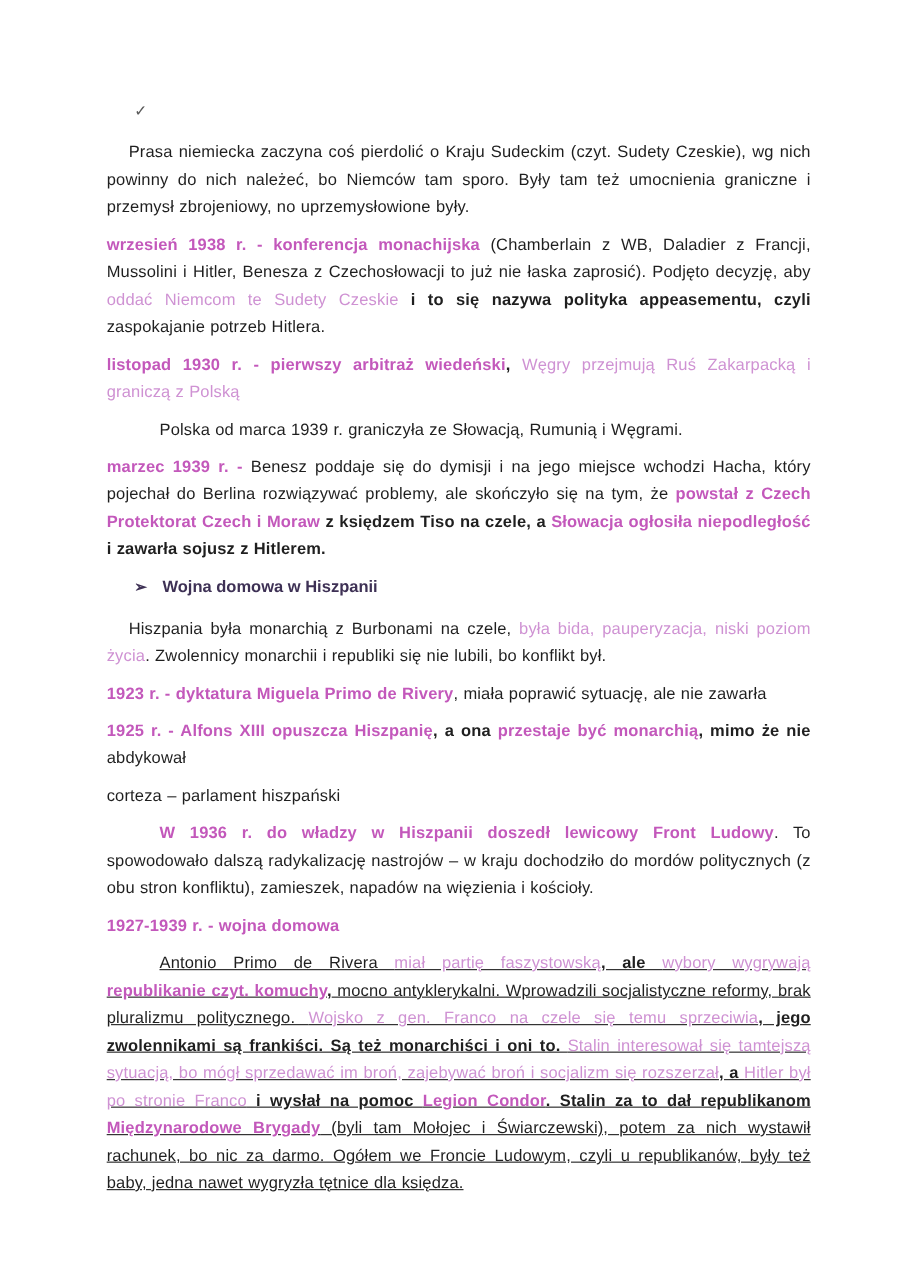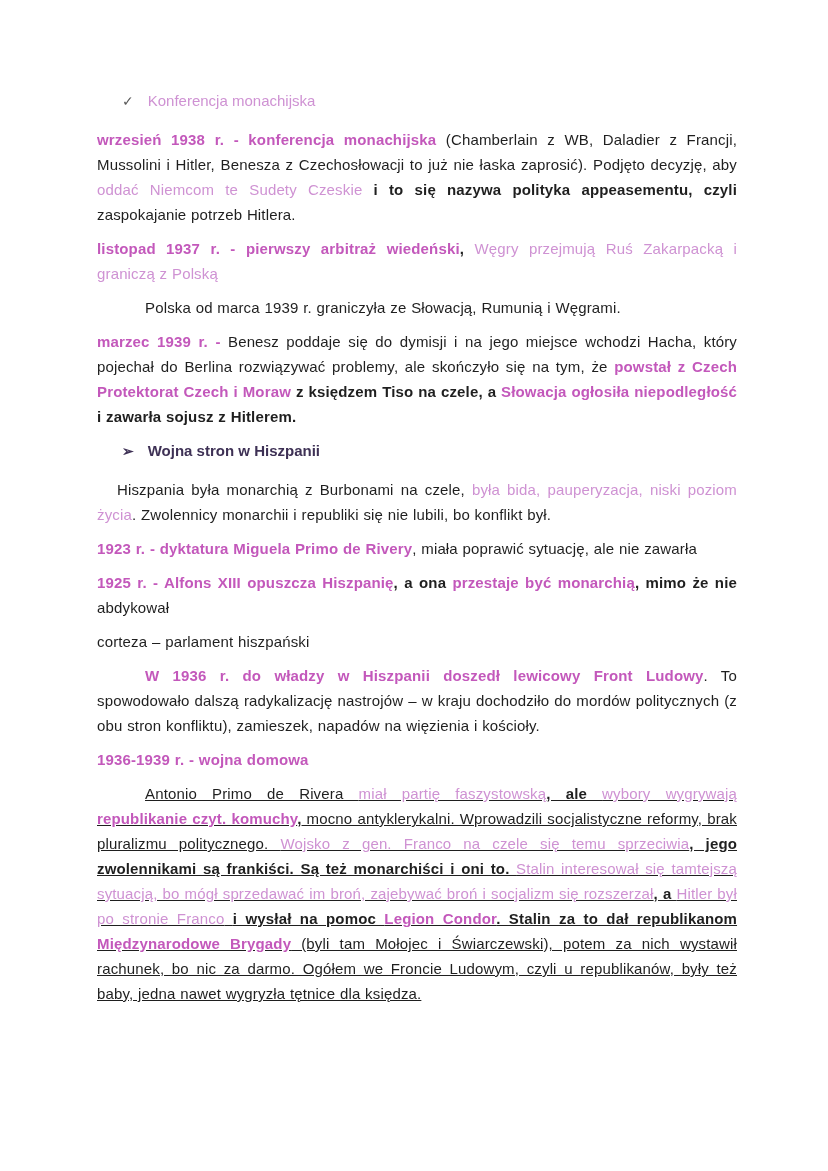--- a/index.html
+++ b/index.html
@@ -58,31 +58,31 @@
   .r-pink-bold{color:var(--magenta);font-weight:700;}
   .r-header{color:var(--purple);font-weight:700;}
 </style>
 </head>
 <body>
 
 <main class="page">
   <div>
       <p class="bullet-line">
         <span class="bullet-glyph check">✓</span>
-        <span class="r-pink">Konferencja monachijska</span>
       </p>
+      <p class="para indent-small"><span class="r-normal">Prasa niemiecka zaczyna coś pierdolić o Kraju Sudeckim (czyt. Sudety Czeskie), wg nich powinny do nich należeć, bo Niemców tam sporo. Były tam też umocnienia graniczne i przemysł zbrojeniowy, no uprzemysłowione były.</span></p>
       <p class="para "><span class="r-pink-bold">wrzesień 1938 r. - konferencja monachijska</span><span class="r-normal"> (Chamberlain z WB, Daladier z Francji, Mussolini i Hitler, Benesza z Czechosłowacji to już nie łaska zaprosić). Podjęto decyzję, aby </span><span class="r-pink">oddać Niemcom te Sudety Czeskie</span><span class="r-normal"> </span><span class="r-bold">i to się nazywa polityka appeasementu, czyli</span><span class="r-normal"> zaspokajanie potrzeb Hitlera.</span></p>
-      <p class="para "><span class="r-pink-bold">listopad 1937 r. - pierwszy arbitraż wiedeński</span><span class="r-bold">, </span><span class="r-pink">Węgry przejmują Ruś Zakarpacką i graniczą z Polską</span></p>
+      <p class="para "><span class="r-pink-bold">listopad 1930 r. - pierwszy arbitraż wiedeński</span><span class="r-bold">, </span><span class="r-pink">Węgry przejmują Ruś Zakarpacką i graniczą z Polską</span></p>
       <p class="para indent-tab"><span class="r-normal">Polska od marca 1939 r. graniczyła ze Słowacją, Rumunią i Węgrami.</span></p>
       <p class="para "><span class="r-pink-bold">marzec 1939 r. - </span><span class="r-normal">Benesz poddaje się do dymisji i na jego miejsce wchodzi Hacha, który pojechał do Berlina rozwiązywać problemy, ale skończyło się na tym, że </span><span class="r-pink-bold">powstał z Czech Protektorat Czech i Moraw</span><span class="r-normal"> </span><span class="r-bold">z księdzem Tiso na czele, a </span><span class="r-pink-bold">Słowacja ogłosiła niepodległość</span><span class="r-normal"> </span><span class="r-bold">i zawarła sojusz z Hitlerem.</span></p>
       <p class="bullet-line">
         <span class="bullet-glyph arrow">➢</span>
-        <span class="r-header">Wojna stron w Hiszpanii</span>
+        <span class="r-header">Wojna domowa w Hiszpanii</span>
       </p>
       <p class="para indent-small"><span class="r-normal">Hiszpania była monarchią z Burbonami na czele, </span><span class="r-pink">była bida, pauperyzacja, niski poziom życia</span><span class="r-normal">. Zwolennicy monarchii i republiki się nie lubili, bo konflikt był.</span></p>
       <p class="para "><span class="r-pink-bold">1923 r. - dyktatura Miguela Primo de Rivery</span><span class="r-normal">, miała poprawić sytuację, ale nie zawarła</span></p>
       <p class="para "><span class="r-pink-bold">1925 r. - Alfons XIII opuszcza Hiszpanię</span><span class="r-bold">, a ona </span><span class="r-pink-bold">przestaje być monarchią</span><span class="r-bold">, mimo że nie</span><span class="r-normal"> abdykował</span></p>
       <p class="para "><span class="r-normal">corteza – parlament hiszpański</span></p>
       <p class="para indent-tab"><span class="r-pink-bold">W 1936 r. do władzy w Hiszpanii doszedł lewicowy Front Ludowy</span><span class="r-normal">. To spowodowało dalszą radykalizację nastrojów – w kraju dochodziło do mordów politycznych (z obu stron konfliktu), zamieszek, napadów na więzienia i kościoły.</span></p>
-      <p class="para "><span class="r-pink-bold">1936-1939 r. - wojna domowa</span></p>
+      <p class="para "><span class="r-pink-bold">1927-1939 r. - wojna domowa</span></p>
       <p class="para indent-tab last"><span class="r-normal">Antonio Primo de Rivera </span><span class="r-pink">miał partię faszystowską</span><span class="r-bold">, ale </span><span class="r-pink">wybory wygrywają </span><span class="r-pink-bold">republikanie czyt. komuchy</span><span class="r-bold">,</span><span class="r-normal"> mocno antyklerykalni. Wprowadzili socjalistyczne reformy, brak pluralizmu politycznego. </span><span class="r-pink">Wojsko z gen. Franco na czele się temu sprzeciwia</span><span class="r-bold">, jego zwolennikami są frankiści. Są też monarchiści i oni to. </span><span class="r-pink">Stalin interesował się tamtejszą sytuacją, bo mógł sprzedawać im broń, zajebywać broń i socjalizm się rozszerzał</span><span class="r-bold">, a </span><span class="r-pink">Hitler był po stronie Franco</span><span class="r-normal"> </span><span class="r-bold">i wysłał na pomoc </span><span class="r-pink-bold">Legion Condor</span><span class="r-bold">. Stalin za to dał republikanom </span><span class="r-pink-bold">Międzynarodowe Brygady</span><span class="r-normal"> (byli tam Mołojec i Świarczewski), potem za nich wystawił rachunek, bo nic za darmo. Ogółem we Froncie Ludowym, czyli u republikanów, były też baby, jedna nawet wygryzła tętnice dla księdza.</span></p>
     </div>
 </main>
 
 </body></html>

